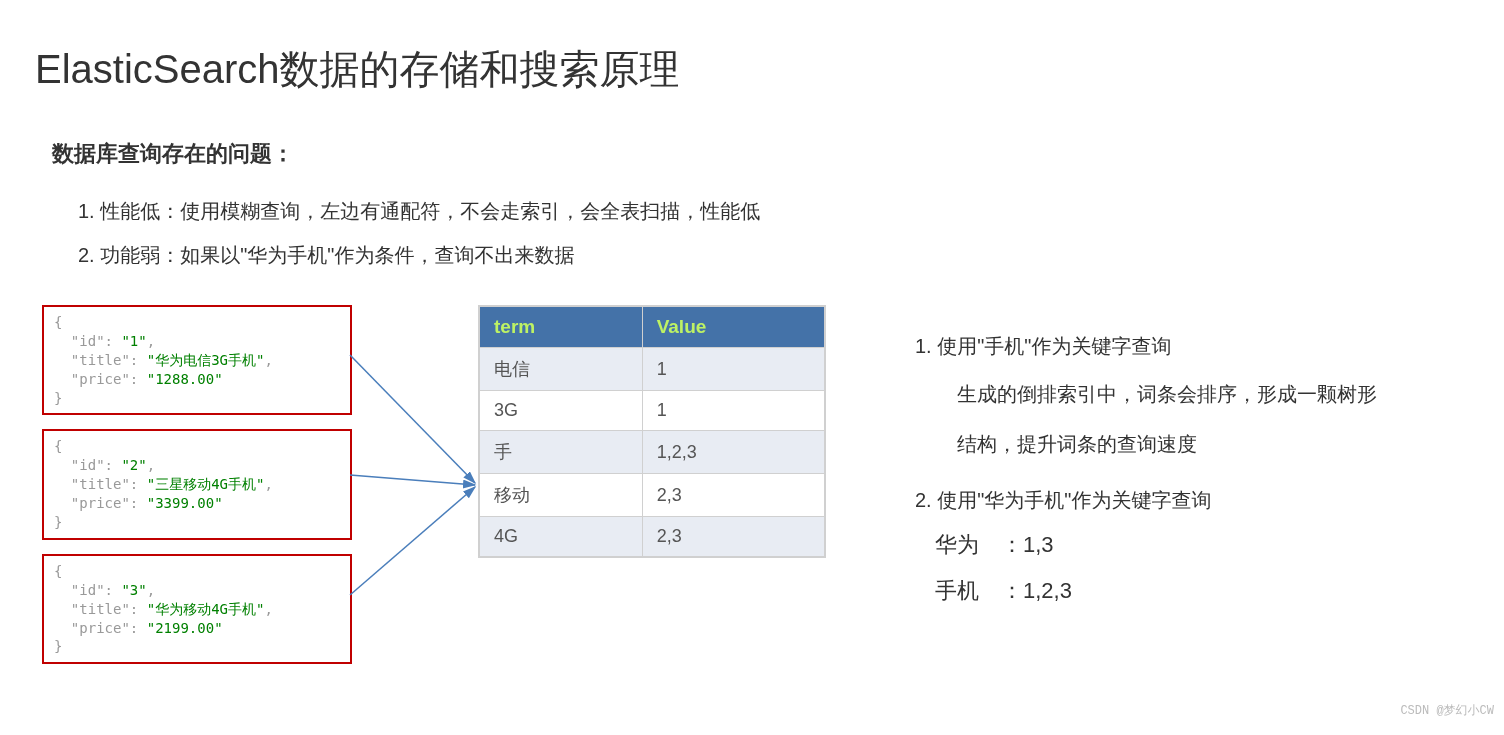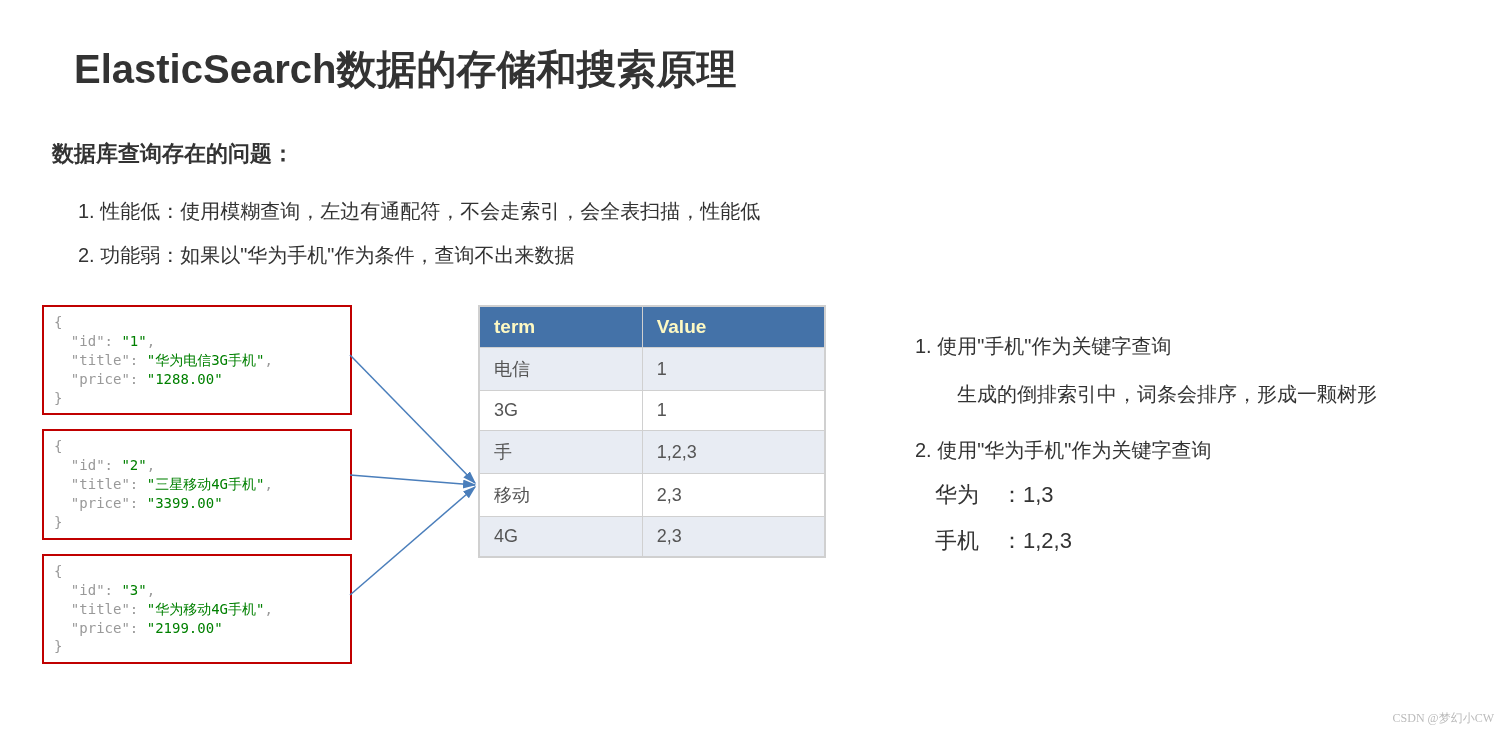--- a/index.html
+++ b/index.html
@@ -6,23 +6,23 @@
     body {
       font-family: "Microsoft YaHei", "微软雅黑", sans-serif;
       background: #fff;
       width: 1504px;
       height: 735px;
       position: relative;
       overflow: hidden;
     }
     .main-title {
       font-size: 40px;
-      font-weight: bold;
-      color: #333;
-      padding: 42px 0 0 74px;
+      font-weight: normal;
+      color: #333;
+      padding: 42px 0 0 35px;
     }
     .sub-title {
       font-size: 22px;
       font-weight: bold;
       color: #333;
       padding: 42px 16px 0 52px;
     }
     .points {
       padding: 20px 0 0 78px;
     }
@@ -61,21 +61,21 @@
       top: 0;
       width: 348px;
       border: 1px solid #d0d0d0;
     }
     table {
       width: 100%;
       border-collapse: collapse;
     }
     th {
       background: #4472a8;
-      color: #fef9c3;
+      color: #bef264;
       text-align: left;
       padding: 9px 14px;
       font-size: 19px;
       font-weight: bold;
       border: 1px solid #d0d0d0;
     }
     td {
       padding: 9px 14px;
       font-size: 18px;
       color: #555;
@@ -114,24 +114,24 @@
     }
     .arrows-svg {
       position: absolute;
       left: 330px;
       top: 0;
       pointer-events: none;
     }
     .watermark {
       position: absolute;
       right: 10px;
-      bottom: 8px;
+      bottom: 16px;
       font-size: 12px;
       color: #bbb;
-      font-family: Liberation Serif, serif;
+      font-family: Liberation Mono, monospace;
     }
   </style>
 </head>
 <body>
 
 <div class="main-title">ElasticSearch数据的存储和搜索原理</div>
 <div class="sub-title">数据库查询存在的问题：</div>
 
 <div class="points">
   <div class="point-item">1. 性能低：使用模糊查询，左边有通配符，不会走索引，会全表扫描，性能低</div>
@@ -204,20 +204,21 @@
             <td>4G</td>
             <td>2,3</td>
           </tr>
       </tbody>
     </table>
   </div>
 
   <div class="right-notes">
     <div class="rn-item1">1. 使用"手机"作为关键字查询</div>
     <div class="rn-sub">生成的倒排索引中，词条会排序，形成一颗树形</div>
+    <div class="rn-sub">结构，提升词条的查询速度</div>
     <div class="rn-item2">2. 使用"华为手机"作为关键字查询</div>
     <div class="rn-kv">华为　：1,3</div>
     <div class="rn-kv">手机　：1,2,3</div>
   </div>
 
 </div>
 
 <div class="watermark">CSDN @梦幻小CW</div>
 
 </body></html>

